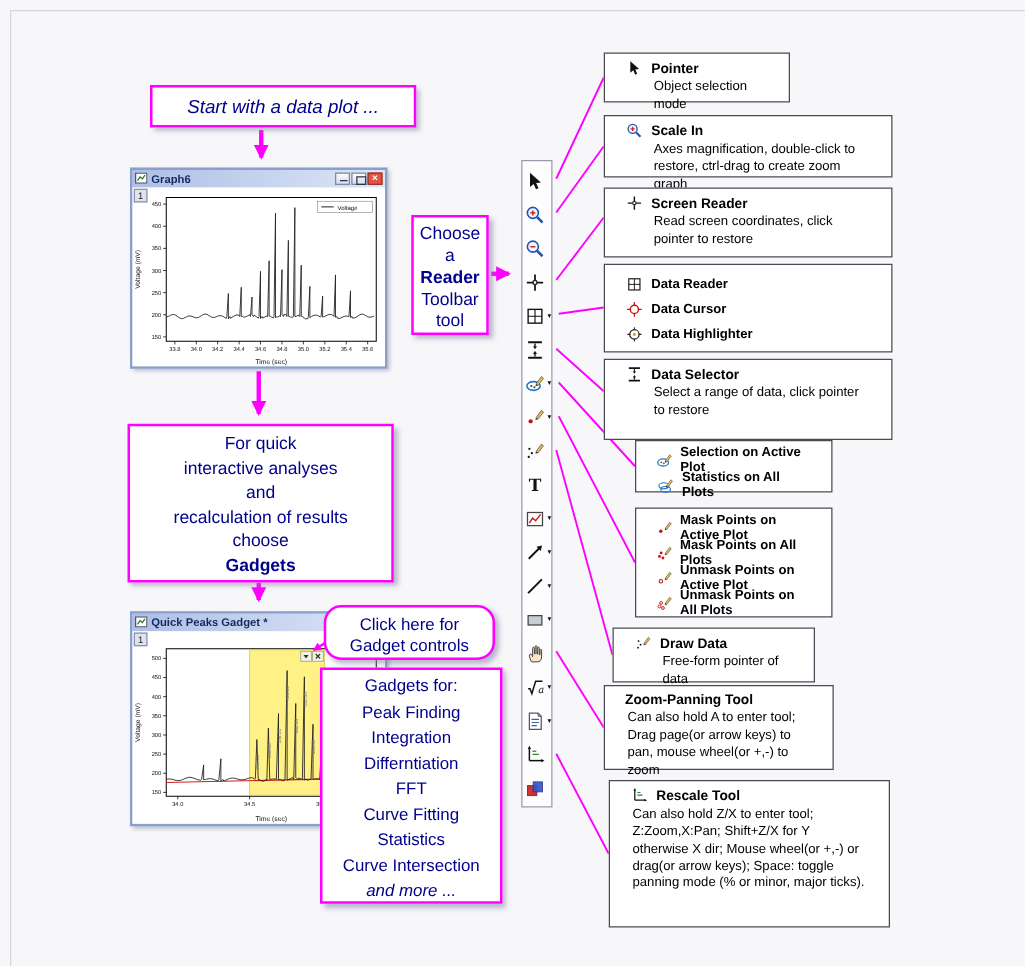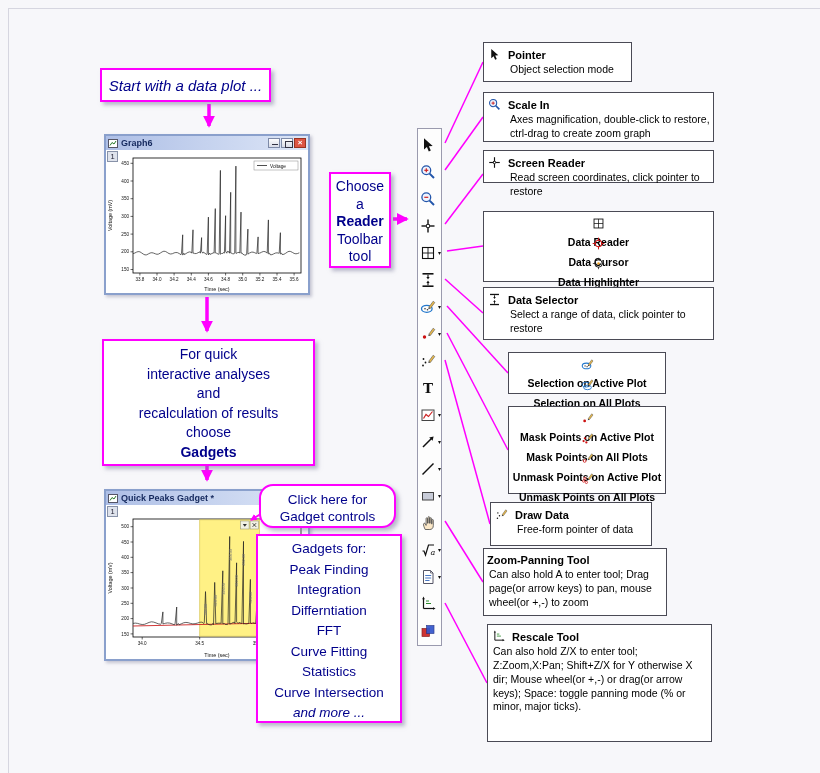--- a/index.html
+++ b/index.html
@@ -8,21 +8,21 @@
   .frame-h{position:absolute;left:8px;top:8px;right:0;height:1px;background:#d6d6e0;}
   .frame-v{position:absolute;left:8px;top:8px;bottom:0;width:1px;background:#d6d6e0;}
   #connectors{position:absolute;left:0;top:0;z-index:4;pointer-events:none;}
   #connectors .flow{stroke:#ff00ff;stroke-width:3.5;}
   #connectors .thin{stroke:#ff00ff;stroke-width:1.5;}
   #connectors .thin2{stroke:#ff00ff;stroke-width:2;}
 
   
   .mbox{position:absolute;background:#fff;border:2px solid #ff00ff;box-shadow:3px 3px 4px rgba(130,130,160,.55);
         color:#00008b;text-align:center;z-index:6;}
-  #start-box{left:100px;top:68px;width:171px;height:34px;font-size:15px;font-style:italic;
+  #start-box{left:120px;top:68px;width:213px;height:34px;font-size:15px;font-style:italic;
         display:flex;align-items:center;justify-content:center;}
   #choose-box{left:329px;top:172px;width:62px;height:96px;font-size:14px;line-height:17.5px;padding-top:4px;}
   #gadgets-box{left:102px;top:339px;width:213px;height:127px;font-size:14px;line-height:19.5px;padding-top:4px;}
   #bubble{left:259px;top:484px;width:137px;height:44px;border-radius:14px;font-size:13.5px;line-height:17px;padding-top:5px;z-index:8;}
   #gadget-list{left:256px;top:534px;width:146px;height:189px;font-size:13.5px;line-height:20.5px;padding-top:3px;z-index:8;}
   .bold{font-weight:bold;} .italic{font-style:italic;}
 
   
   .owin{position:absolute;border:2px solid #8aa0cc;background:#dce4f4;box-shadow:2px 2px 3px rgba(120,120,150,.4);z-index:2;}
   #graph-window{left:104px;top:134px;width:206px;height:161px;}
@@ -40,31 +40,31 @@
   .layer-chip{position:absolute;left:1px;top:1px;width:11px;height:11px;border:1px solid #8892a8;background:#dfe3ec;
         font-size:7.5px;line-height:10px;text-align:center;color:#223;z-index:3;cursor:pointer;}
 
   
   #toolbar{position:absolute;left:417px;top:128px;width:25px;height:518px;background:#fdfdfd;border:1px solid #9a9aae;
         z-index:6;display:flex;flex-direction:column;padding-top:2px;}
   .tool{position:relative;width:100%;height:27px;display:flex;align-items:center;padding-left:2px;cursor:pointer;}
   .caret{position:absolute;right:0;top:50%;transform:translateY(-50%);font-size:6px;line-height:6px;color:#111;}
 
   
-  .callout{position:absolute;background:#fff;border:1px solid #4a4a55;z-index:6;padding:5px 3px;}
+  .callout{position:absolute;background:#fff;border:1px solid #4a4a55;z-index:6;padding:5px 16px;}
   .ctitle{display:flex;align-items:center;gap:6px;font-size:11px;font-weight:bold;color:#000;margin-bottom:2px;}
   .cdesc{margin-left:23px;font-size:10.5px;line-height:1.32;color:#000;text-align:left;}
   .cdesc0{margin-left:2px;font-size:10.5px;line-height:1.32;color:#000;text-align:left;}
-  .crow{display:flex;align-items:center;gap:6px;font-size:10.5px;font-weight:bold;color:#000;height:20px;flex-direction:column;}
+  .crow{display:flex;align-items:center;gap:6px;font-size:10.5px;font-weight:bold;color:#000;height:20px;}
   .cicon{width:15px;display:inline-flex;justify-content:center;align-items:center;}
   #co-pointer{left:483px;top:42px;width:149px;height:40px;}
   #co-scale-in{left:483px;top:92px;width:231px;height:50px;}
-  #co-screen-reader{left:483px;top:150px;width:231px;height:33px;}
+  #co-screen-reader{left:483px;top:150px;width:231px;height:56px;}
   #co-data-reader{left:483px;top:211px;width:231px;height:71px;}
-  #co-data-selector{left:483px;top:287px;width:231px;height:53px;}
+  #co-data-selector{left:483px;top:287px;width:231px;height:65px;}
   #co-selection{left:508px;top:352px;width:158px;height:42px;}
   #co-mask{left:508px;top:406px;width:158px;height:88px;}
   #co-draw-data{left:490px;top:502px;width:162px;height:44px;}
   #co-zoom-pan{left:483px;top:548px;width:184px;height:68px;}
   #co-rescale{left:487px;top:624px;width:225px;height:118px;}
 </style>
 </head>
 <body>
 
 <div class="frame-h"></div>
@@ -514,21 +514,21 @@
     </div>
   <div class="crow">
       <span class="cicon">
         <svg width="13" height="13" viewBox="0 0 16 16" style="vertical-align:middle">
           <ellipse cx="6.2" cy="8.2" rx="4.8" ry="3" fill="none" stroke="#2277cc" stroke-width="1.1"></ellipse>
           <ellipse cx="8" cy="11.6" rx="4.8" ry="2.8" fill="none" stroke="#2277cc" stroke-width="1.1"></ellipse>
           <path d="M8.8 8.2 L13.2 2.2 L14.8 3.6 L10.4 9.4 Z" fill="#e8b84a" stroke="#555" stroke-width="0.6"></path>
           <path d="M8.8 8.2 L10.4 9.4 L8.3 10 Z" fill="#333"></path>
         </svg>
       </span>
-      <b>Selection on All Plots</b>
+      <b>Statistics on All Plots</b>
     </div>
 </div>
 
 <div class="callout" id="co-mask">
   <div class="crow">
       <span class="cicon">
         <svg width="13" height="13" viewBox="0 0 16 16" style="vertical-align:middle">
           <path d="M8.8 8.2 L13.2 2.2 L14.8 3.6 L10.4 9.4 Z" fill="#e8b84a" stroke="#555" stroke-width="0.6"></path>
           <path d="M8.8 8.2 L10.4 9.4 L8.3 10 Z" fill="#333"></path>
           <circle cx="4.5" cy="11" r="1.7" fill="#cc1111"></circle>

